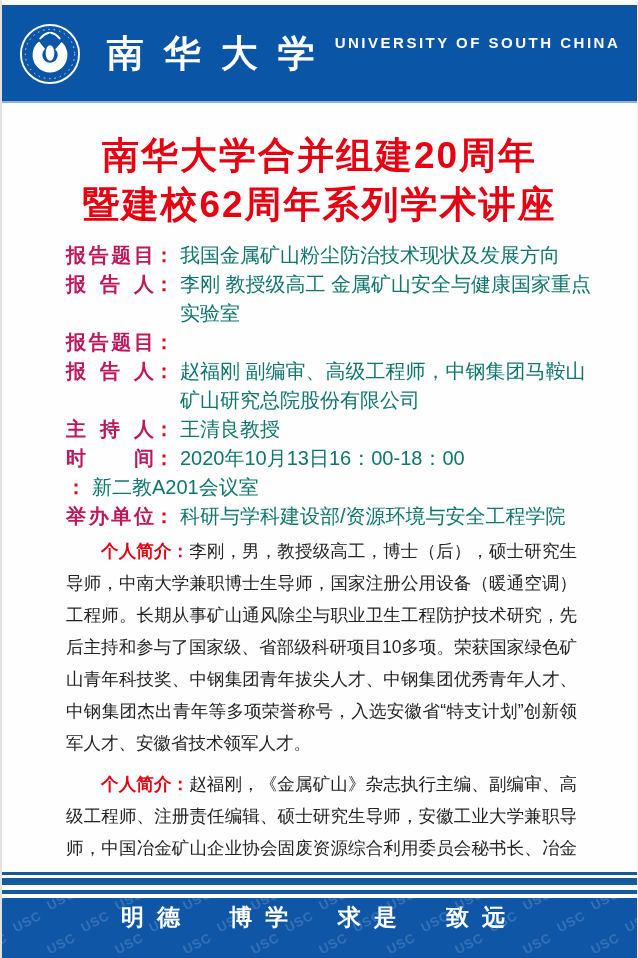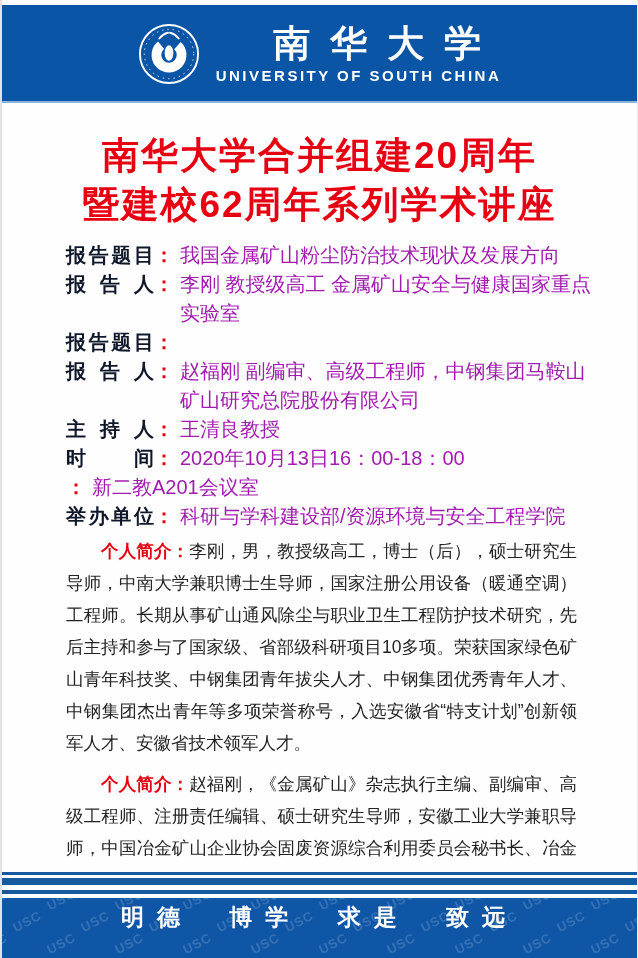--- a/index.html
+++ b/index.html
@@ -9,44 +9,44 @@
     position:relative; width:638px; height:958px; background:#fefefe;
     overflow:hidden; border-left:2px solid #e2e2e2; border-right:1px solid #eee;
   }
   
   .top-margin { height:5px; background:#fdfdfd; }
   .banner {
     height:98px; background:#0b55a6; border-bottom:2px solid #8db4dd;
     display:flex; align-items:center; justify-content:center; gap:16px;
   }
   .logo-wrap { width:62px; height:62px; flex:0 0 auto; margin-top:2px; }
-  .uni-names { display:flex; flex-direction:column; align-items:flex-end; }
+  .uni-names { display:flex; flex-direction:row; align-items:flex-start; }
   .uni-cn {
     color:#fff; font-size:37px; letter-spacing:20px; padding-left:10px;
     font-family:"DejaVu Serif","Liberation Serif",serif; font-weight:bold;
     line-height:1.15; white-space:nowrap;
   }
   .uni-en {
     color:#ffffff; font-size:15px; font-weight:bold; letter-spacing:2.5px;
     margin-top:2px; white-space:nowrap;
   }
   
   .poster-title {
     margin-top:28px; text-align:center; color:#e60012; font-weight:bold;
     font-size:37px; line-height:49px; letter-spacing:2px;
   }
   
   .info-list { margin:12px 40px 0 64px; list-style:none; }
   .info-row { display:flex; align-items:flex-start; font-size:20px; line-height:29px; }
   .info-label {
-    flex:0 0 88px; color:#0f172a; font-weight:bold;
+    flex:0 0 88px; color:#be185d; font-weight:bold;
     text-align:justify; text-align-last:justify; white-space:normal;
   }
   .info-colon { color:#e60012; font-weight:bold; flex:0 0 auto; margin-right:6px; }
-  .info-value { color:#a21caf; flex:1 1 auto; }
+  .info-value { color:#0f766e; flex:1 1 auto; }
   
   .bio {
     margin:4px 60px 0 64px; font-size:17.5px; line-height:32px;
     color:#232323; text-indent:2em; text-align:justify;
   }
   .bio + .bio { margin-top:9px; }
   .bio-lead, .bio-colon { color:#e60012; font-weight:bold; }
   
   .welcome {
     margin-top:4px; text-align:center; color:#d6000f; font-size:43px;

